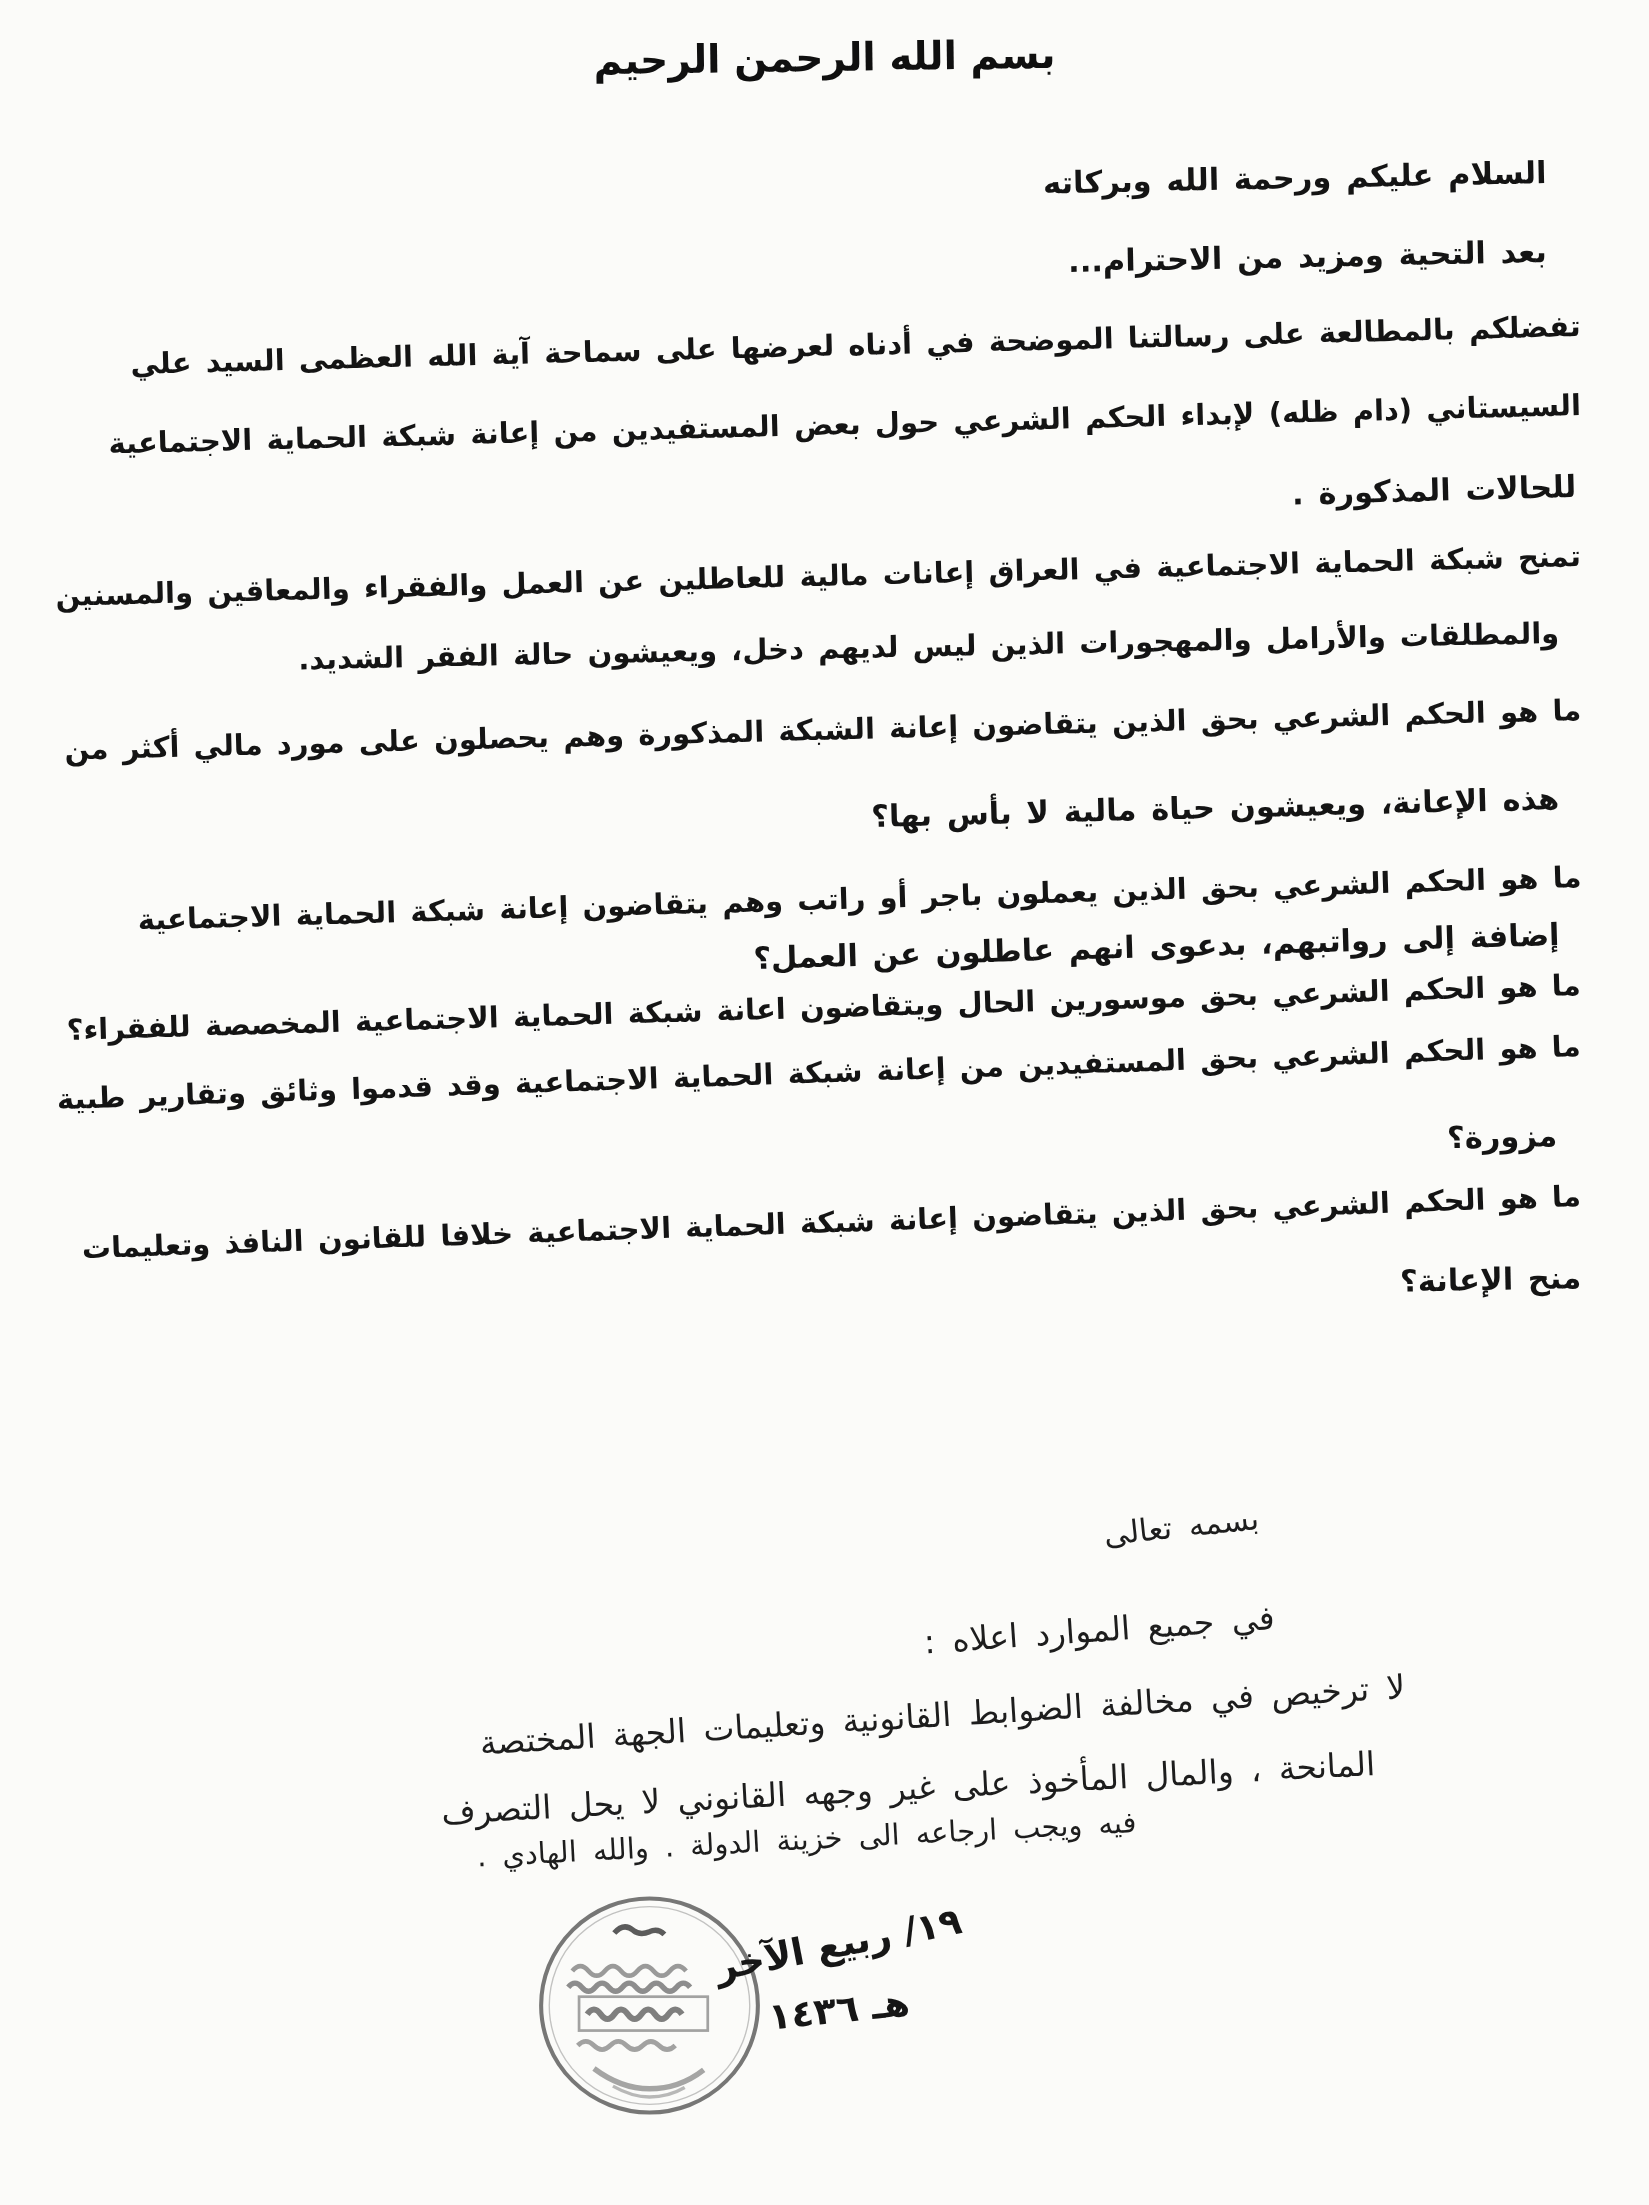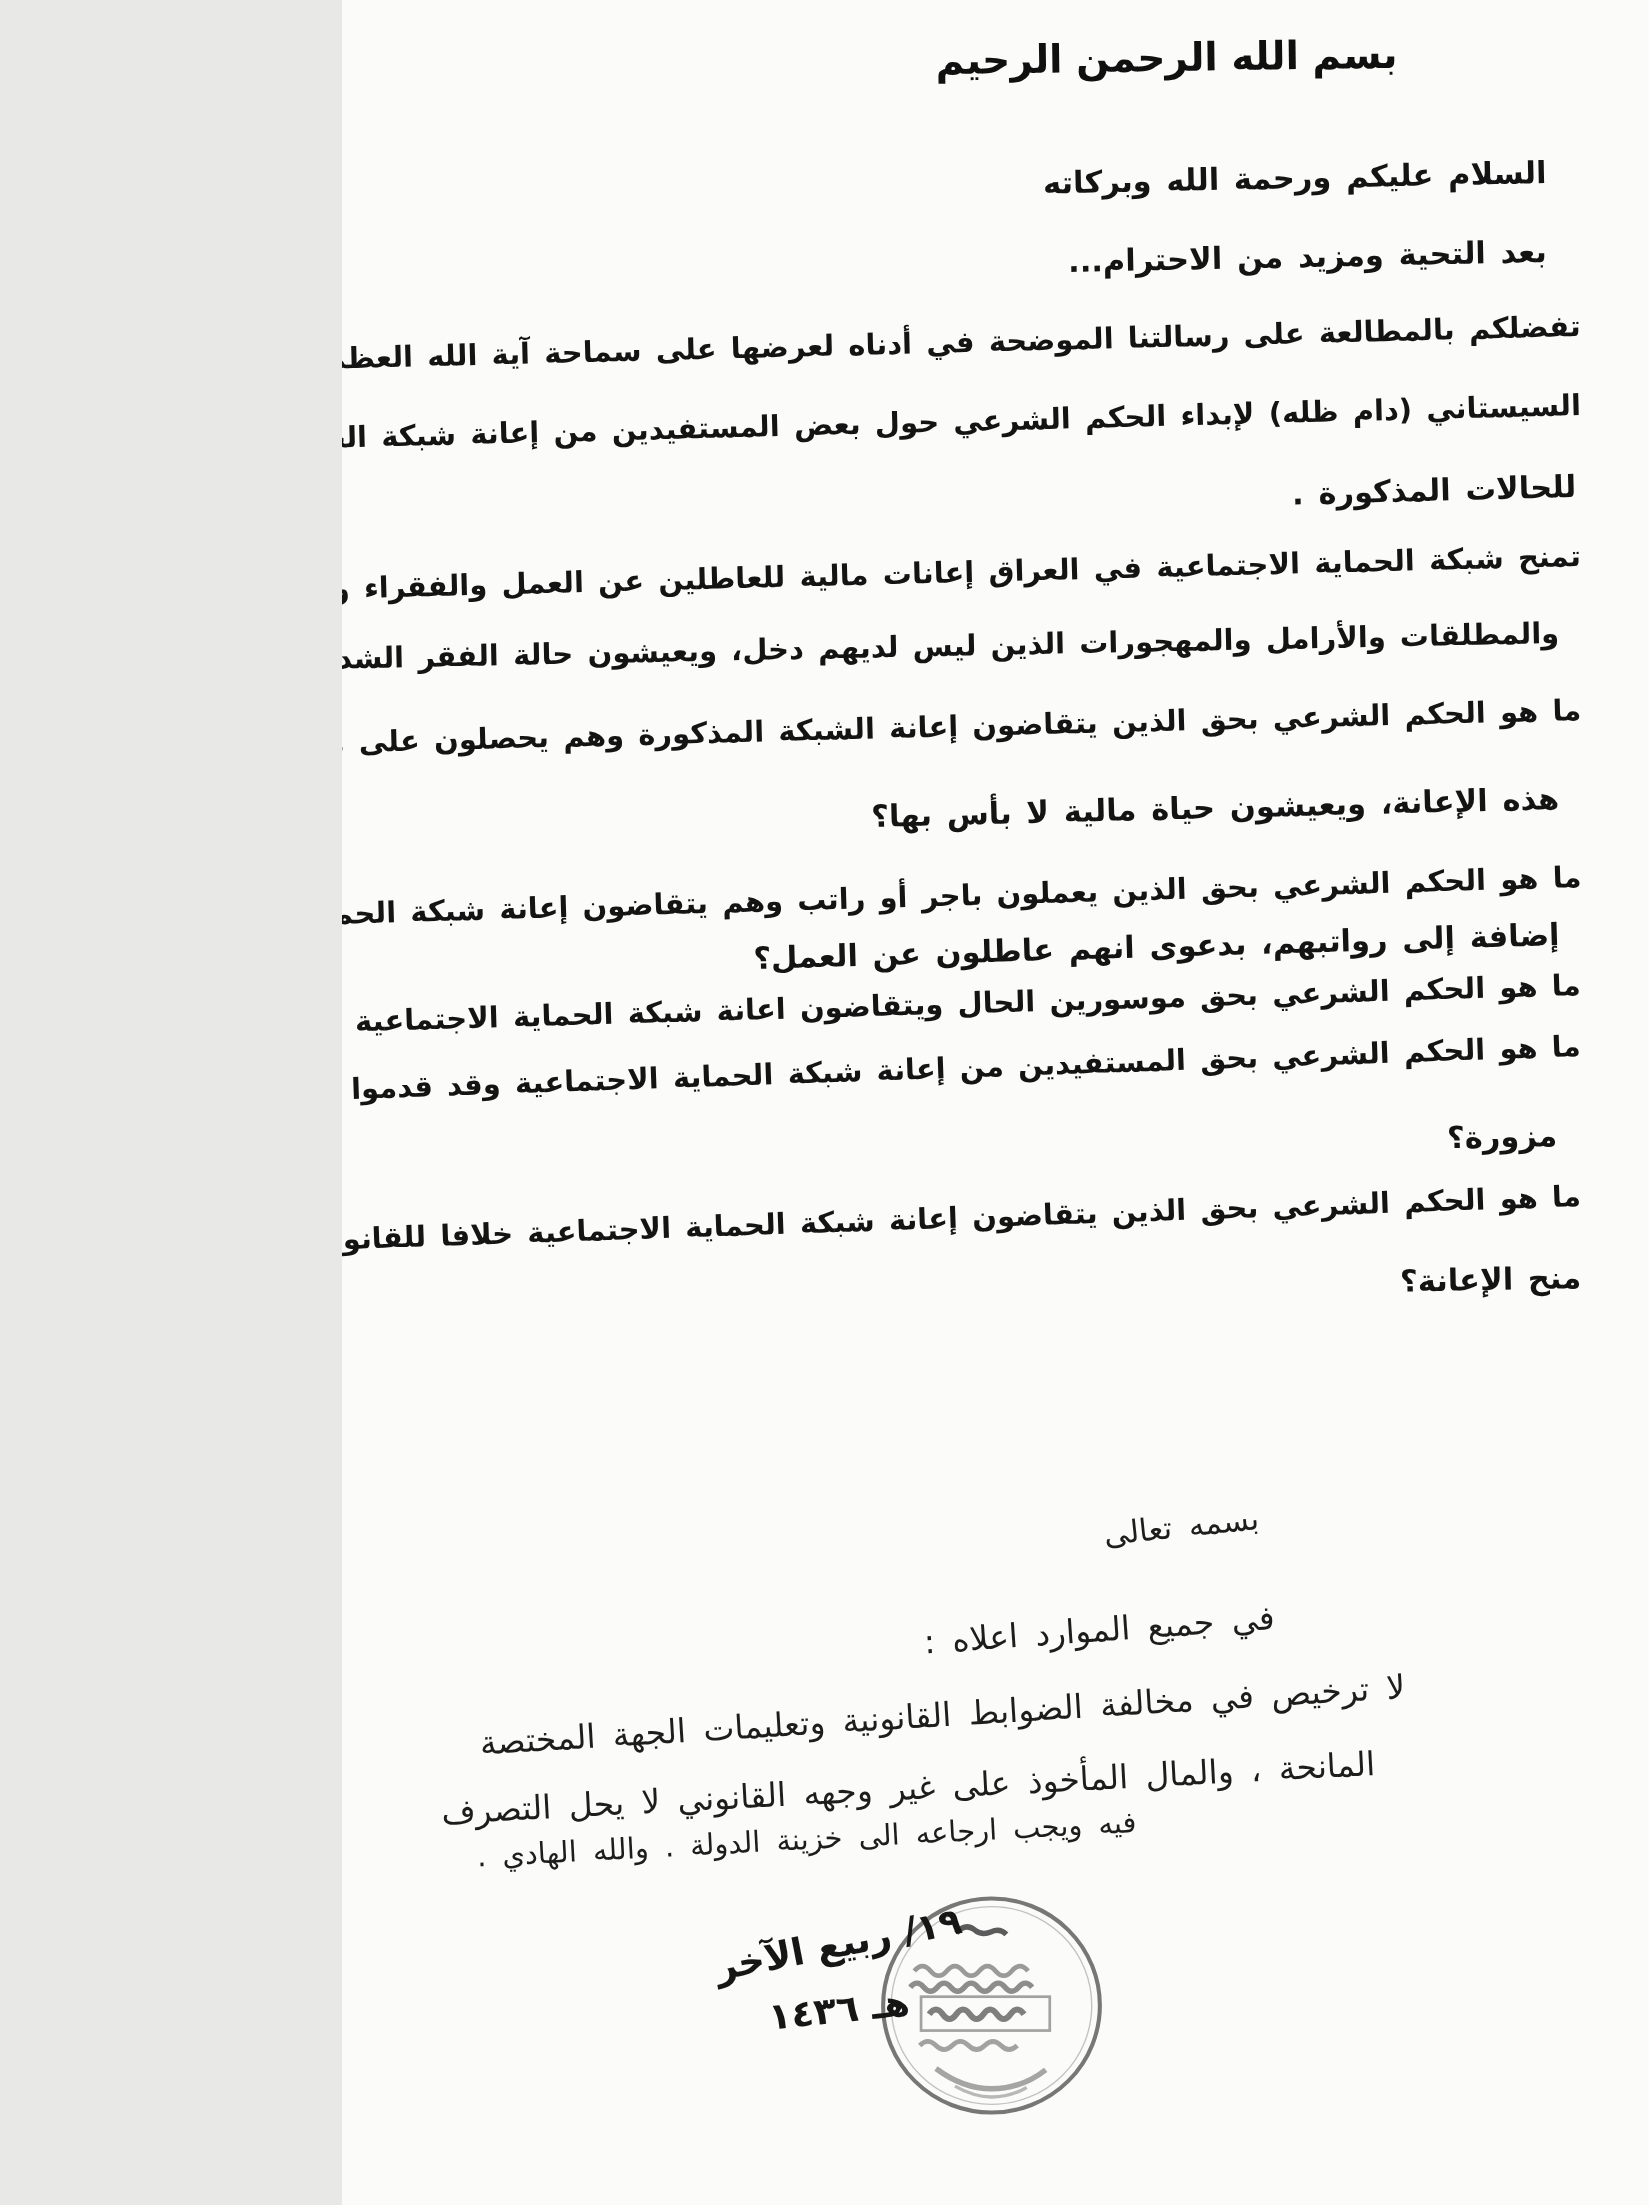--- a/index.html
+++ b/index.html
@@ -1,18 +1,18 @@
 <!DOCTYPE html>
 <html lang="ar" dir="rtl" style="font-size:11px"><head>
 <meta charset="utf-8">
 <style>
   html,body{margin:0;padding:0;background:#e8e8e6;}
   .page{
     position:relative;
-    width:1307px;height:2205px;
+    width:1649px;height:2205px;
     background:#fbfbf9;
     overflow:hidden;
     font-family:"DejaVu Sans",sans-serif;
     direction:rtl;
   }
   .line{
     position:absolute;
     white-space:nowrap;
     direction:rtl;
     unicode-bidi:embed;

